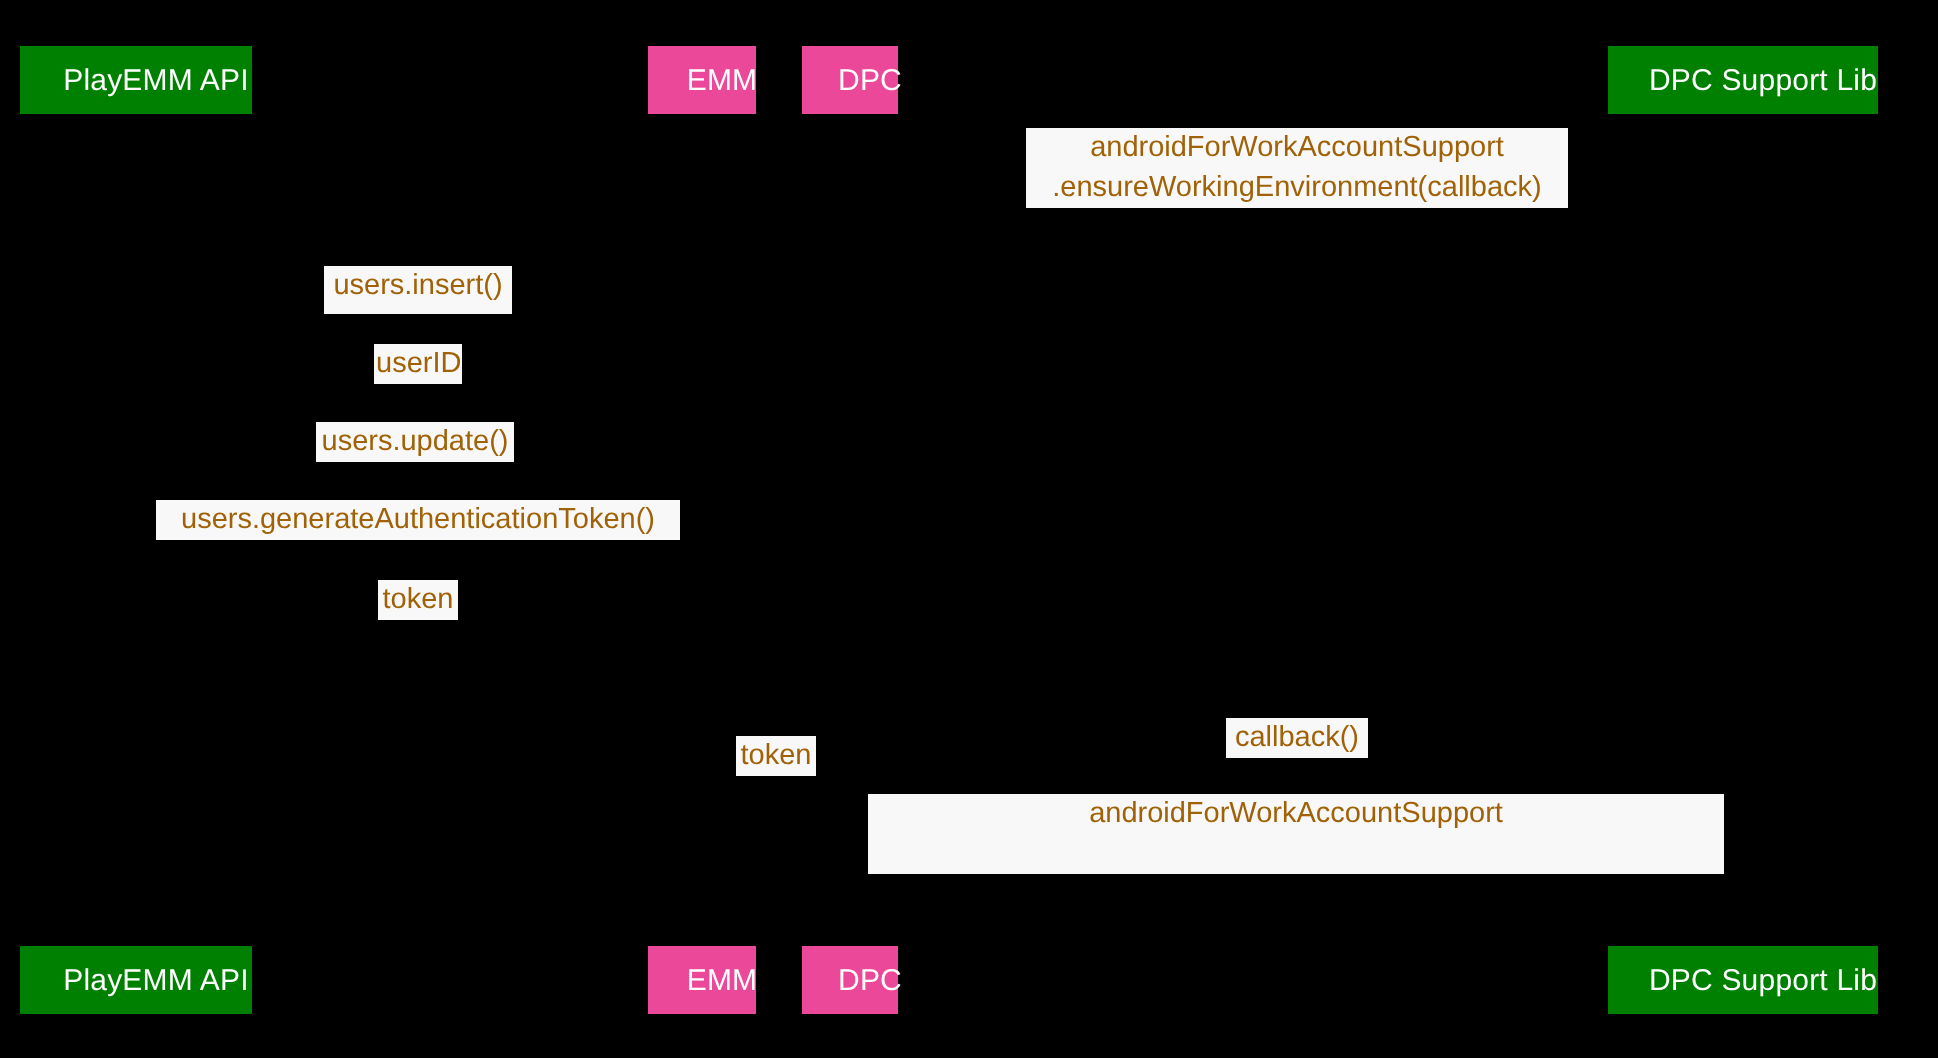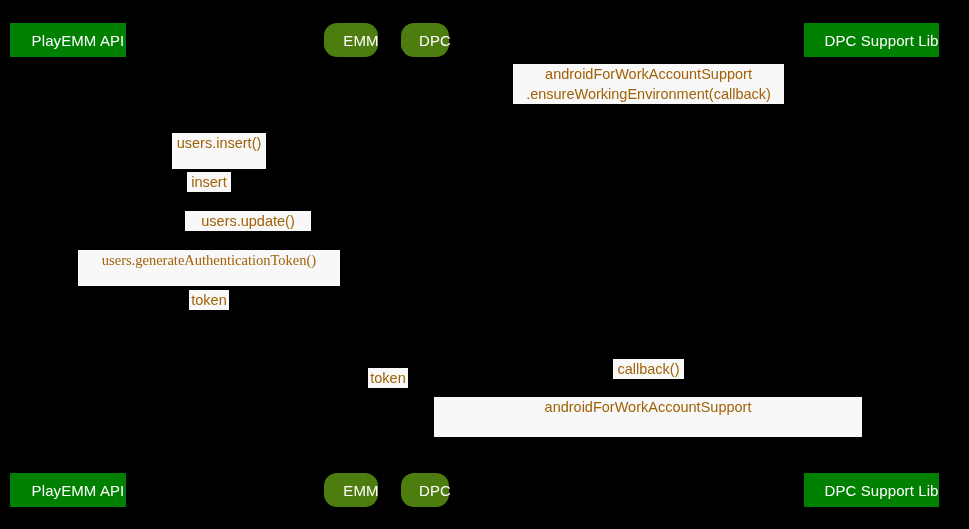--- a/index.html
+++ b/index.html
@@ -30,21 +30,21 @@
     justify-content: center;
     color: #ffffff;
     font-size: 15px;
     line-height: 1;
     letter-spacing: 0.1px;
     white-space: nowrap;
     user-select: none;
     padding-left: 20px;
   }
   .participant.green { background: #008000; }
-  .participant.blue  { background: #4d7c0f; border-radius: 13px; }
+  .participant.blue  { background: #ec4899; }
 
   
   .lifeline {
     position: absolute;
     width: 1px;
     background: #000000;
   }
 
   
   .message {
@@ -95,22 +95,22 @@
       </div>
       <div class="participant blue" style="left: 401px; top: 473px; width: 48px; height: 34px;">
         <span>DPC</span>
       </div>
       <div class="participant green" style="left: 804px; top: 473px; width: 135px; height: 34px;">
         <span>DPC Support Lib</span>
       </div>
     </div>
   <div id="messages-layer">
       <div class="message" style="left: 513px; top: 64px; width: 271px; height: 40px;"><span class="line">androidForWorkAccountSupport</span><span class="line">.ensureWorkingEnvironment(callback)</span></div>
-      <div class="message" style="left: 172px; top: 133px; width: 94px; height: 36px;"><span class="line">users.insert()</span></div>
-      <div class="message" style="left: 187px; top: 172px; width: 44px; height: 20px;"><span class="line">insert</span></div>
-      <div class="message" style="left: 158px; top: 211px; width: 126px; height: 20px; margin-left: 27px;"><span class="line">users.update()</span></div>
-      <div class="message" style="left: 78px; top: 250px; width: 262px; height: 36px; font-family: Liberation Serif, serif;"><span class="line">users.generateAuthenticationToken()</span></div>
+      <div class="message" style="left: 162px; top: 133px; width: 94px; height: 24px;"><span class="line">users.insert()</span></div>
+      <div class="message" style="left: 187px; top: 172px; width: 44px; height: 20px;"><span class="line">userID</span></div>
+      <div class="message" style="left: 158px; top: 211px; width: 99px; height: 20px;"><span class="line">users.update()</span></div>
+      <div class="message" style="left: 78px; top: 250px; width: 262px; height: 20px;"><span class="line">users.generateAuthenticationToken()</span></div>
       <div class="message" style="left: 189px; top: 290px; width: 40px; height: 20px;"><span class="line">token</span></div>
       <div class="message" style="left: 613px; top: 329px; width: 71px; height: 20px; margin-top: 30px;"><span class="line">callback()</span></div>
       <div class="message" style="left: 368px; top: 368px; width: 40px; height: 20px;"><span class="line">token</span></div>
       <div class="message" style="left: 434px; top: 397px; width: 428px; height: 40px;"><span class="line">androidForWorkAccountSupport</span></div>
     </div>
 </div>
 
 </body></html>

